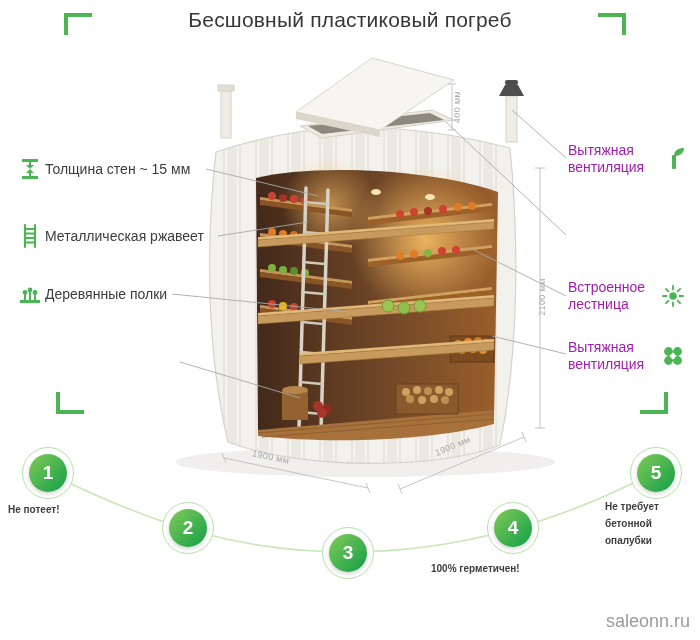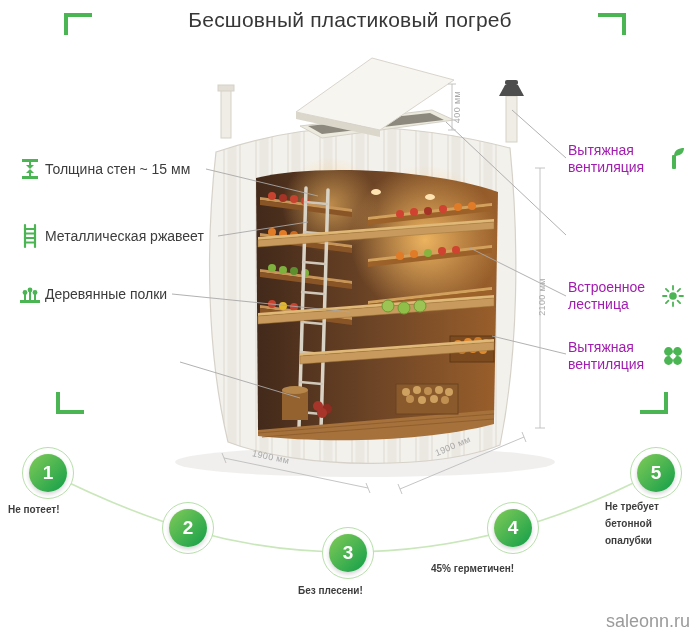--- a/index.html
+++ b/index.html
@@ -363,18 +363,17 @@
     <div class="num">3</div>
   </div>
   <div class="ring" style="left:487px;top:502px">
     <div class="num">4</div>
   </div>
   <div class="ring" style="left:630px;top:447px">
     <div class="num">5</div>
   </div>
 
   <div class="blabel" style="left:8px;top:501px;width:110px">Не потеет!</div>
-  <div class="blabel" style="left:298px;top:582px;width:130px">Без плесени!</div>
-  <div class="blabel" style="left:431px;top:560px;width:150px">45% герметичен!</div>
+  <div class="blabel" style="left:431px;top:560px;width:150px">100% герметичен!</div>
   <div class="blabel" style="left:605px;top:498px;width:88px">Не требует бетонной опалубки</div>
 
   <div class="wm">saleonn.ru</div>
 </div>
 
 </body></html>

